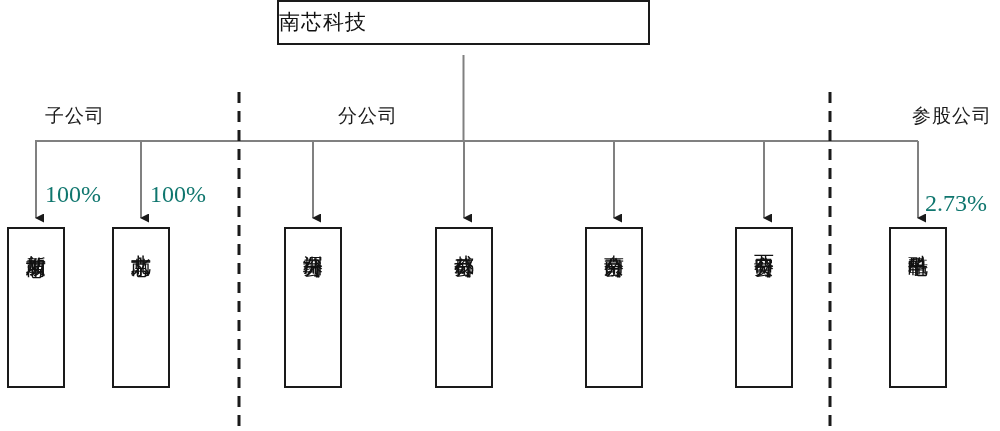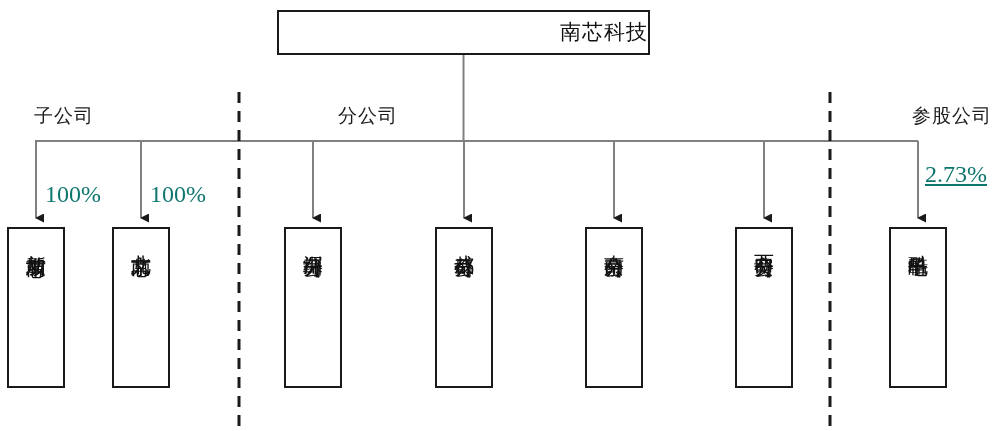--- a/index.html
+++ b/index.html
@@ -22,28 +22,28 @@
     left: 0;
     top: 0;
     width: 1000px;
     height: 431px;
   }
 
   
   .root-box {
     position: absolute;
     left: 277px;
-    top: 10px;
+    top: 0;
     width: 373px;
     height: 45px;
     border: 2px solid #1a1a1a;
     box-sizing: border-box;
     display: flex;
     align-items: center;
-    justify-content: flex-end;
+    justify-content: flex-start;
     background: #ffffff;
   }
   .root-box-label {
     font-size: 21px;
     line-height: 1;
     color: #111111;
     letter-spacing: 1px;
     font-family: "Liberation Serif", "DejaVu Serif", serif;
   }
 
@@ -116,27 +116,27 @@
     <line x1="918" y1="141" x2="918" y2="218" stroke="#808080" stroke-width="2" marker-end="url(#arrowhead)"></line>
 
     <line x1="239" y1="92" x2="239" y2="428" stroke="#1a1a1a" stroke-width="3" stroke-dasharray="11 8"></line>
     <line x1="830" y1="92" x2="830" y2="428" stroke="#1a1a1a" stroke-width="3" stroke-dasharray="11 8"></line>
   </svg>
 
   <div class="root-box">
     <span class="root-box-label">南芯科技</span>
   </div>
 
-  <div class="group-label" style="left:34px; top:103px;">子公司</div>
+  <div class="group-label" style="left:45px; top:103px;">子公司</div>
   <div class="group-label" style="left:338px; top:103px;">分公司</div>
   <div class="group-label" style="left:866px; top:103px;margin-left:46px;">参股公司</div>
 
   <div class="pct-label" style="left:45px; top:181px;">100%</div>
   <div class="pct-label" style="left:150px; top:181px;">100%</div>
-  <div class="pct-label" style="left:925px; top:161px;text-decoration:underline;">2.73%</div>
+  <div class="pct-label" style="left:925px; top:190px;">2.73%</div>
 
   <div class="node-box" style="left:7px;">
     <span class="node-box-label">新加坡南芯</span>
   </div>
   <div class="node-box" style="left:112px;">
     <span class="node-box-label">北京南芯</span>
   </div>
   <div class="node-box" style="left:284px;">
     <span class="node-box-label">深圳分公司</span>
   </div>

